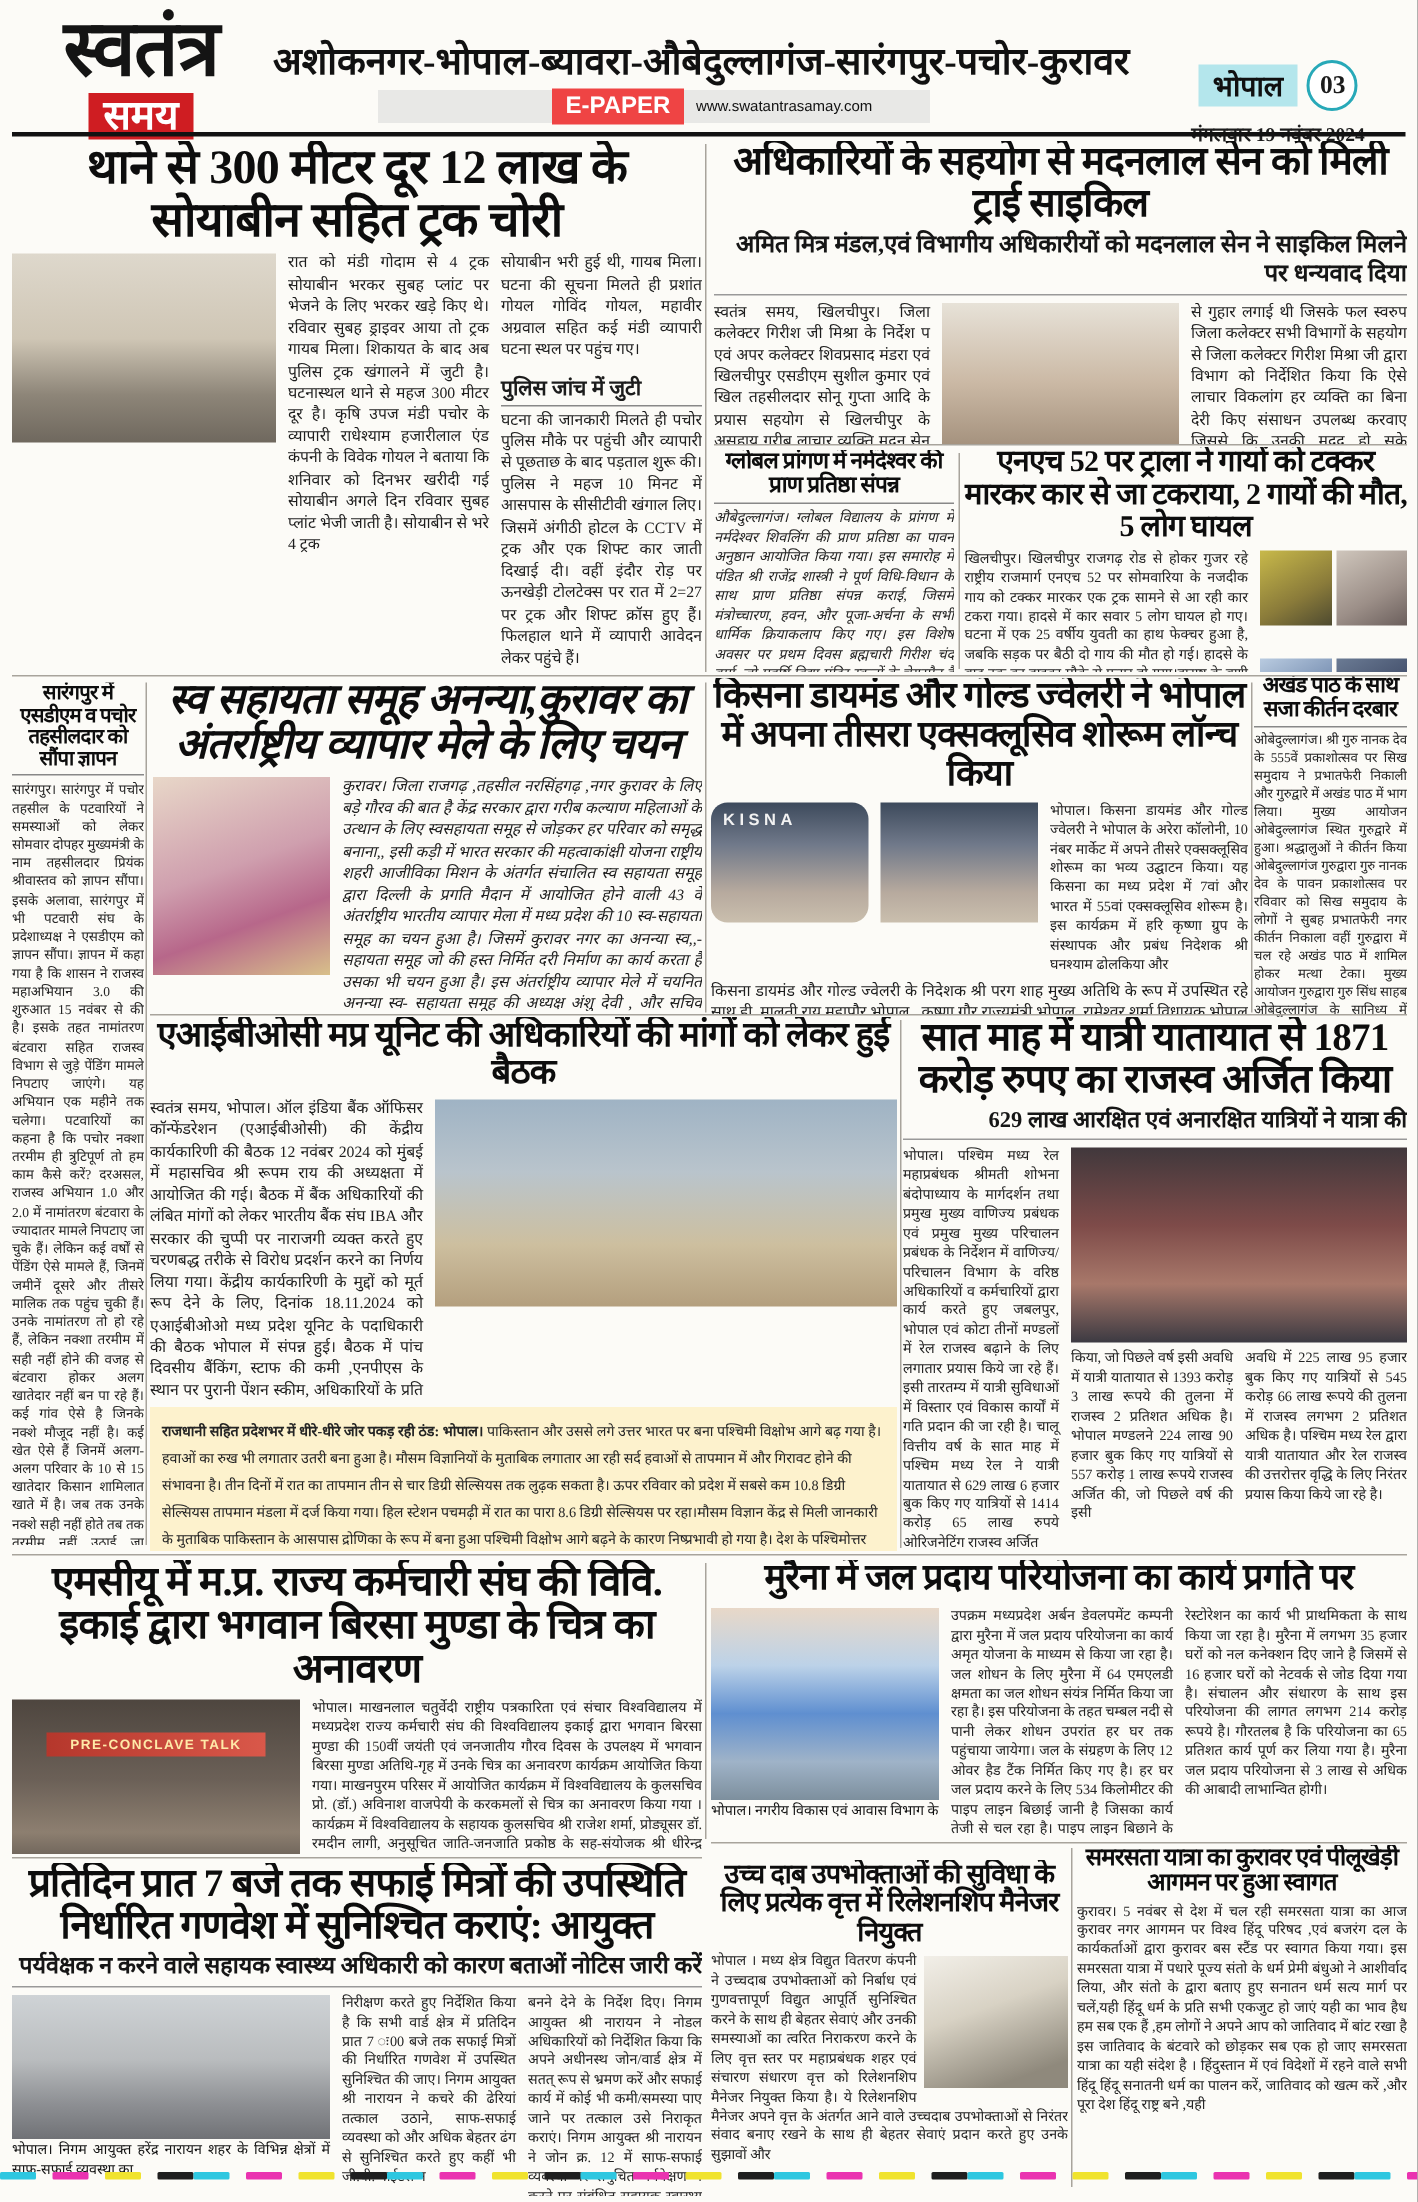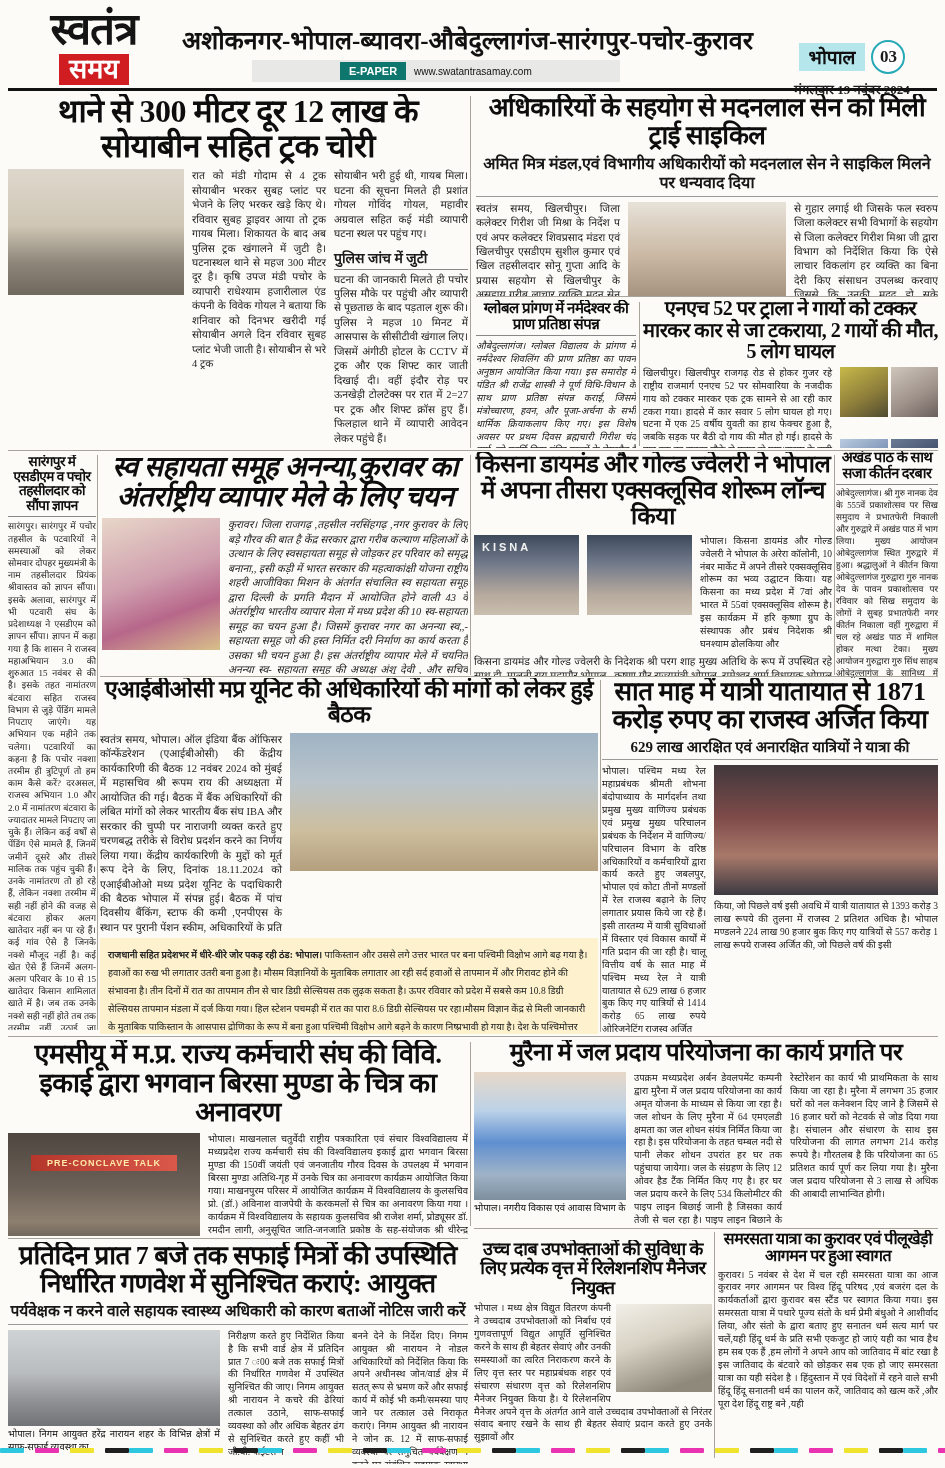--- a/index.html
+++ b/index.html
@@ -1,40 +1,40 @@
 <!DOCTYPE html>
 <html lang="hi"><head>
 <meta charset="utf-8">
 <style>
   html,body{margin:0;padding:0;background:#777;}
   .page{position:relative;width:945px;height:1468px;margin:0 auto;background:#fcfbf7;
         font-family:"Liberation Serif","DejaVu Serif",serif;color:#1c1c1c;overflow:hidden;}
   
   .logo-block{position:absolute;left:24px;top:8px;width:140px;text-align:center;}
-  .logo-top{font-size:44px;font-weight:800;line-height:1;color:#141414;letter-spacing:-1px;}
+  .logo-top{font-size:52px;font-weight:800;line-height:1;color:#141414;letter-spacing:-1px;}
   .logo-bottom{display:inline-block;background:#cf1d22;color:#fff;font-size:27px;font-weight:800;
                line-height:1.15;padding:0 10px;margin-top:2px;}
   .region-line{position:absolute;left:170px;right:180px;top:22px;text-align:center;
                font-size:25px;font-weight:900;color:#111;}
   .epaper-bar{position:absolute;left:252px;top:60px;width:368px;height:22px;background:#e8e8e6;
               display:flex;align-items:center;}
-  .epaper-badge{background:#0f766e;color:#fff;font-family:"Liberation Sans",sans-serif;
-                font-size:11px;font-weight:700;padding:3px 9px;margin-left:88px;}
+  .epaper-badge{background:#ef4444;color:#fff;font-family:"Liberation Sans",sans-serif;
+                font-size:16px;font-weight:700;padding:3px 9px;margin-left:116px;}
   .site-url{font-family:"Liberation Sans",sans-serif;font-size:10px;color:#111;padding-left:8px;}
   .edition-block{position:absolute;right:18px;top:40px;width:150px;text-align:center;}
   .edition-row{display:flex;align-items:center;justify-content:center;gap:6px;}
   .edition-label{background:#b4e6ec;color:#101010;font-size:19px;font-weight:800;padding:1px 10px;}
   .page-circle{width:30px;height:30px;border-radius:50%;background:#fff;border:2px solid #28a9b8;
                display:flex;align-items:center;justify-content:center;font-size:17px;font-weight:800;}
   .date-line{font-size:13px;font-weight:700;margin-top:6px;}
   .top-rule{position:absolute;top:88px;left:8px;right:8px;height:3px;background:#121212;}
   
   .art{position:absolute;overflow:hidden;}
   .hl{font-weight:800;color:#0d0d0d;text-align:center;line-height:1.08;letter-spacing:-.5px;}
-  .sub{font-weight:700;text-align:center;color:#161616;line-height:1.2;border-bottom:1px solid #999;
+  .sub{font-weight:700;text-align:right;color:#161616;line-height:1.2;border-bottom:1px solid #999;
        padding-bottom:3px;margin-top:4px;}
   .bd{font-size:10.5px;line-height:1.38;text-align:justify;color:#1d1d1d;}
   .bds{font-size:9.5px;line-height:1.36;text-align:justify;color:#242424;}
   .cap{font-size:10.5px;line-height:1.35;color:#111;text-align:justify;}
   .sech{font-size:14px;font-weight:800;border-bottom:1px solid #888;padding:3px 0 2px;margin:3px 0;}
   .row{display:flex;gap:8px;}
   .col{flex:1;min-width:0;}
   
   .ph{position:relative;overflow:hidden;background:#c6c0b4;flex:none;}
   .ph-street{background:linear-gradient(180deg,#ded8cc 0%,#cfc6b5 45%,#8d8578 75%,#6f685e 100%);}
@@ -149,21 +149,21 @@
     <div class="hl" style="font-size:28px;">स्व सहायता समूह अनन्या,कुरावर का अंतर्राष्ट्रीय व्यापार मेले के लिए चयन</div>
     <div class="row" style="margin-top:6px;">
       <div class="ph ph-stall" style="width:118px;height:132px;"></div>
       <div class="col bd">कुरावर। जिला राजगढ़ ,तहसील नरसिंहगढ़ ,नगर कुरावर के लिए बड़े गौरव की बात है केंद्र सरकार द्वारा गरीब कल्याण महिलाओं के उत्थान के लिए स्वसहायता समूह से जोड़कर हर परिवार को समृद्ध बनाना,, इसी कड़ी में भारत सरकार की महत्वाकांक्षी योजना राष्ट्रीय शहरी आजीविका मिशन के अंतर्गत संचालित स्व सहायता समूह द्वारा दिल्ली के प्रगति मैदान में आयोजित होने वाली 43 वे अंतर्राष्ट्रीय भारतीय व्यापार मेला में मध्य प्रदेश की 10 स्व-सहायता समूह का चयन हुआ है। जिसमें कुरावर नगर का अनन्या स्व,,-सहायता समूह जो की हस्त निर्मित दरी निर्माण का कार्य करता है उसका भी चयन हुआ है। इस अंतर्राष्ट्रीय व्यापार मेले में चयनित अनन्या स्व- सहायता समूह की अध्यक्ष अंशु देवी , और सचिव आरती वार्ड नंबर 10 कुरावर अंतर्राष्ट्रीय व्यापार मेले में सम्मिलित होगी, व जिसमें नगर परिषद के सीएमओ के, बी,सिंह एवं सामुदायिक संगठन रश्मि सबैया का विशेष योगदान रहा ।</div>
     </div>
   </div>
 
   <div class="art" style="left:474px;top:452px;width:358px;height:224px;">
     <div class="hl" style="font-size:24px;">किसना डायमंड और गोल्ड ज्वेलरी ने भोपाल में अपना तीसरा एक्सक्लूसिव शोरूम लॉन्च किया</div>
     <div class="row" style="margin-top:5px;">
-      <div class="ph ph-showroom" style="width:105px;height:80px;">
+      <div class="ph ph-showroom" style="width:105px;height:80px;border-radius:11px;">
         <span class="ph-sign">KISNA</span>
       </div>
       <div class="ph ph-showroom" style="width:105px;height:80px;"></div>
       <div class="col bds">भोपाल। किसना डायमंड और गोल्ड ज्वेलरी ने भोपाल के अरेरा कॉलोनी, 10 नंबर मार्केट में अपने तीसरे एक्सक्लूसिव शोरूम का भव्य उद्घाटन किया। यह किसना का मध्य प्रदेश में 7वां और भारत में 55वां एक्सक्लूसिव शोरूम है। इस कार्यक्रम में हरि कृष्णा ग्रुप के संस्थापक और प्रबंध निदेशक श्री घनश्याम ढोलकिया और</div>
     </div>
     <div class="bd" style="margin-top:4px;">किसना डायमंड और गोल्ड ज्वेलरी के निदेशक श्री परग शाह मुख्य अतिथि के रूप में उपस्थित रहे साथ ही ,मालती राय महापौर भोपाल , कृष्णा गौर राज्यमंत्री भोपाल, रामेश्वर शर्मा विधायक भोपाल मुख्य अतिथि के रूप मे उपस्थित रहे। भव्य उद्घाटन के उपलक्ष्य में, किसना डायमंड ज्वेलरी के मेकिंग चार्जेज पर 100 प्रतिशत तक की छूट और गोल्ड ज्वेलरी पर 20 प्रतिशत तक की छूट की पेशकश कर रहा है। इसके साथ ही किसना के अबकी बार आपके लिए शॉप एंड विन ए कार अभियान के तहत ग्राहकों को 100 से अधिक कार जीतने का मौका मिलेगा।</div>
   </div>
 
   <div class="art" style="left:100px;top:678px;width:498px;height:256px;">
     <div class="hl" style="font-size:23px;">एआईबीओसी मप्र यूनिट की अधिकारियों की मांगों को लेकर हुई बैठक</div>
@@ -184,20 +184,21 @@
 
   <div class="art" style="left:602px;top:678px;width:336px;height:356px;">
     <div class="hl" style="font-size:26px;">सात माह में यात्री यातायात से 1871 करोड़ रुपए का राजस्व अर्जित किया</div>
     <div class="sub" style="font-size:15px;">629 लाख आरक्षित एवं अनारक्षित यात्रियों ने यात्रा की</div>
     <div class="row" style="margin-top:5px;">
       <div class="bds" style="width:104px;flex:none;">भोपाल। पश्चिम मध्य रेल महाप्रबंधक श्रीमती शोभना बंदोपाध्याय के मार्गदर्शन तथा प्रमुख मुख्य वाणिज्य प्रबंधक एवं प्रमुख मुख्य परिचालन प्रबंधक के निर्देशन में वाणिज्य/परिचालन विभाग के वरिष्ठ अधिकारियों व कर्मचारियों द्वारा कार्य करते हुए जबलपुर, भोपाल एवं कोटा तीनों मण्डलों में रेल राजस्व बढ़ाने के लिए लगातार प्रयास किये जा रहे हैं। इसी तारतम्य में यात्री सुविधाओं में विस्तार एवं विकास कार्यों में गति प्रदान की जा रही है। चालू वित्तीय वर्ष के सात माह में पश्चिम मध्य रेल ने यात्री यातायात से 629 लाख 6 हजार बुक किए गए यात्रियों से 1414 करोड़ 65 लाख रुपये ओरिजनेटिंग राजस्व अर्जित</div>
       <div class="col">
         <div class="ph ph-train" style="width:100%;height:130px;"></div>
         <div class="row" style="margin-top:5px;">
           <div class="col bds">किया, जो पिछले वर्ष इसी अवधि में यात्री यातायात से 1393 करोड़ 3 लाख रूपये की तुलना में राजस्व 2 प्रतिशत अधिक है। भोपाल मण्डलने 224 लाख 90 हजार बुक किए गए यात्रियों से 557 करोड़ 1 लाख रूपये राजस्व अर्जित की, जो पिछले वर्ष की इसी</div>
+          <div class="col bds">अवधि में 225 लाख 95 हजार बुक किए गए यात्रियों से 545 करोड़ 66 लाख रूपये की तुलना में राजस्व लगभग 2 प्रतिशत अधिक है। पश्चिम मध्य रेल द्वारा यात्री यातायात और रेल राजस्व की उत्तरोत्तर वृद्धि के लिए निरंतर प्रयास किया किये जा रहे है।</div>
         </div>
       </div>
     </div>
   </div>
 
   <div class="art" style="left:8px;top:1040px;width:460px;height:196px;">
     <div class="hl" style="font-size:27px;">एमसीयू में म.प्र. राज्य कर्मचारी संघ की विवि. इकाई द्वारा भगवान बिरसा मुण्डा के चित्र का अनावरण</div>
     <div class="row" style="margin-top:6px;">
       <div class="ph ph-stage" style="width:192px;height:118px;">
         <span class="ph-banner">PRE-CONCLAVE TALK</span>

